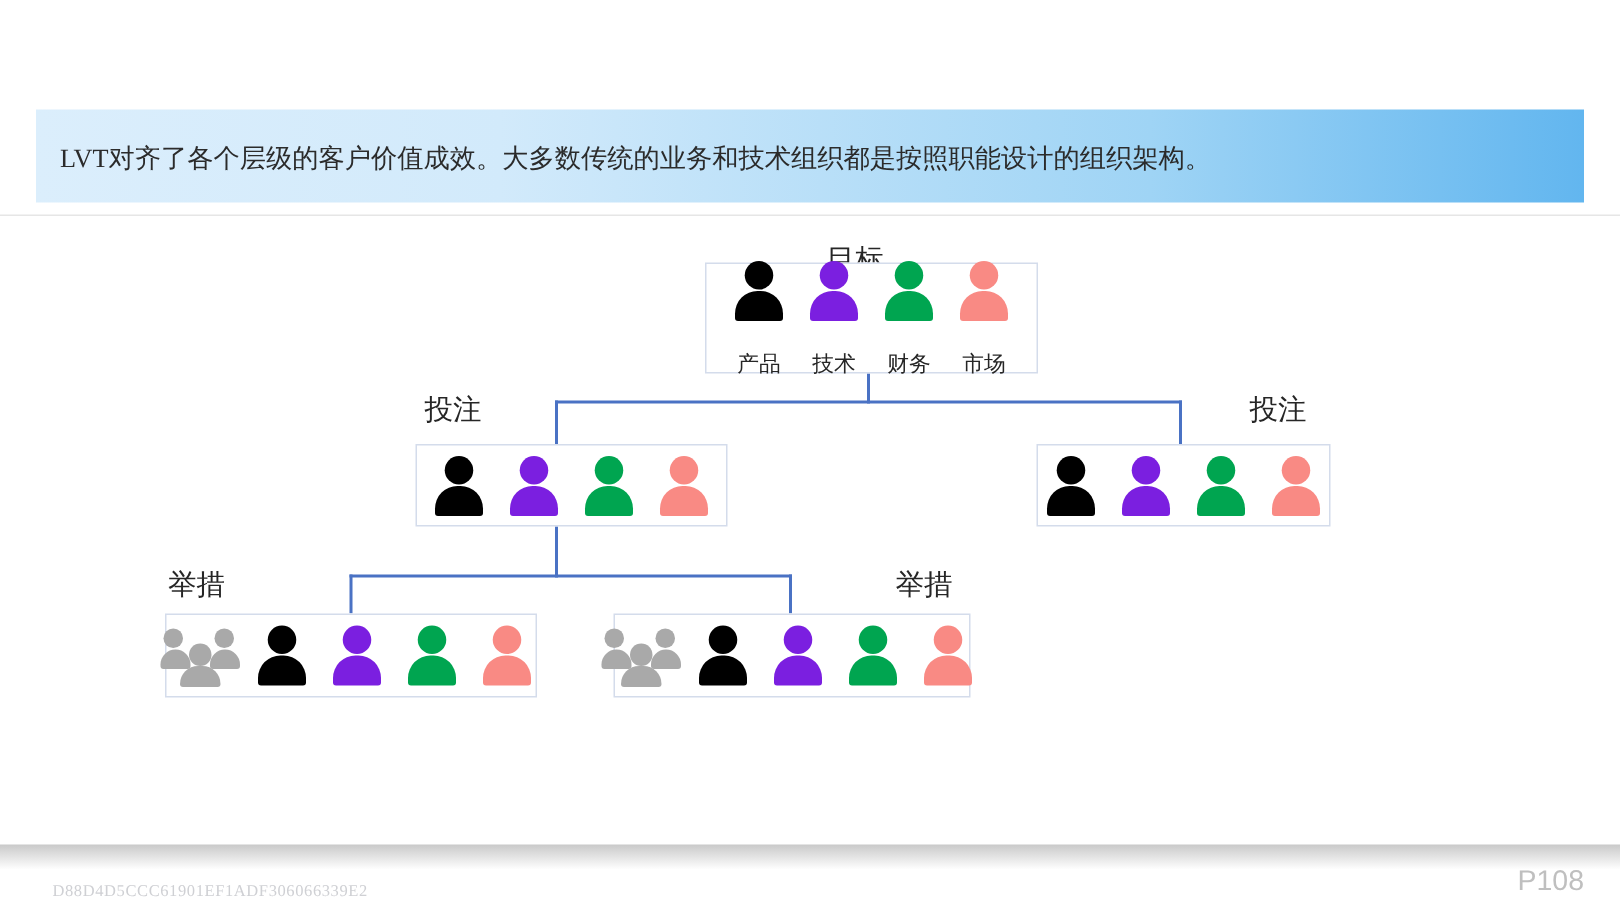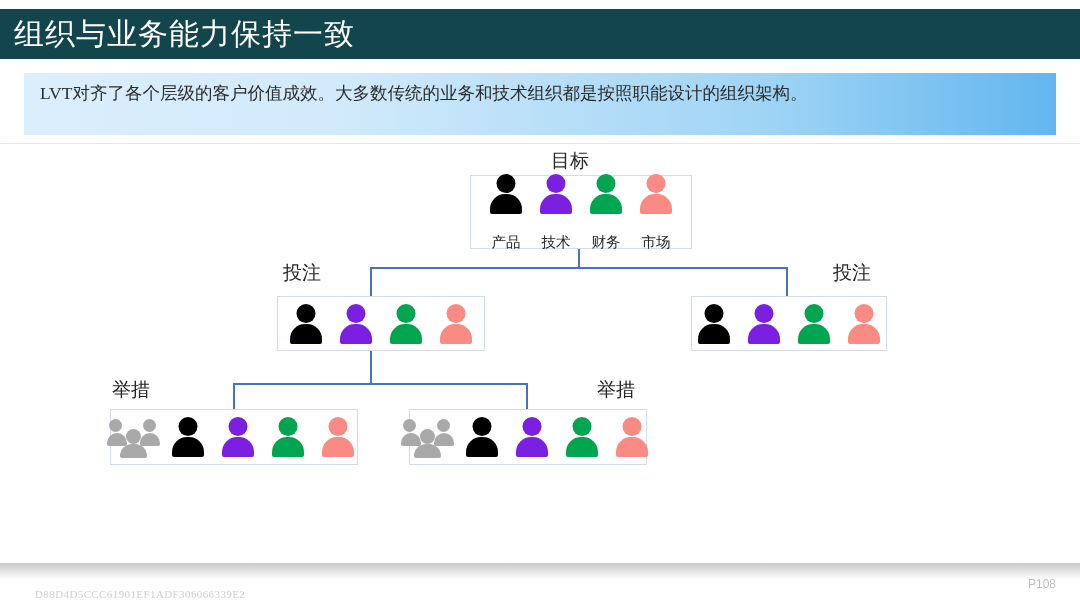--- a/index.html
+++ b/index.html
@@ -40,21 +40,21 @@
 
   
   .subtitle-band {
     position: absolute;
     left: 24px;
     top: 73px;
     width: 1032px;
     height: 62px;
     background: linear-gradient(to right, #dbeefc 0%, #d2eafb 30%, #9fd4f5 72%, #62b6ef 100%);
     box-sizing: border-box;
-    padding: 8px 16px 0 16px;
+    padding: 20px 16px 0 16px;
   }
   .subtitle-band .sub-line {
     color: #2b2b2b;
     font-size: 17.5px;
     line-height: 25px;
     font-family: "Liberation Serif", "DejaVu Serif", serif;
     white-space: nowrap;
   }
 
   
@@ -205,51 +205,48 @@
     letter-spacing: 0.4px;
     color: #cfd0d4;
     font-family: "Liberation Serif", "DejaVu Serif", serif;
     white-space: nowrap;
     margin-left: 27px;
   }
   .footer .page-num {
     position: absolute;
     right: 24px;
     top: 14px;
-    font-size: 12px;
+    font-size: 19px;
     color: #bfbfbf;
     font-family: "Liberation Sans", "DejaVu Sans", sans-serif;
   }
 </style>
 </head>
 <body>
 
 <div id="slide">
 
-  <div class="title-bar">
-    <div class="title-text">组织与业务能力保持一致</div>
-  </div>
 
   <div class="subtitle-band">
     <div class="sub-line">LVT对齐了各个层级的客户价值成效。大多数传统的业务和技术组织都是按照职能设计的组织架构。</div>
   </div>
 
   <div class="canvas">
 
     <div class="line vline" style="left:578px; top:104px; height:22px;"></div>
     <div class="line hline" style="left:370px; top:124px; width:418px;"></div>
     <div class="line vline" style="left:370px; top:124px; height:30px;"></div>
     <div class="line vline" style="left:786px; top:124px; height:30px;"></div>
 
     <div class="line vline" style="left:370px; top:207px; height:35px;"></div>
     <div class="line hline" style="left:233px; top:240px; width:295px;"></div>
     <div class="line vline" style="left:233px; top:240px; height:26px;"></div>
     <div class="line vline" style="left:526px; top:240px; height:26px;"></div>
 
-    <div class="level-label" style="left:551px; top:5px;">目标</div>
+    <div class="level-label" style="left:551px; top:17px;">目标</div>
     <div class="level-label" style="left:283px; top:117px;">投注</div>
     <div class="level-label" style="left:833px; top:117px;">投注</div>
     <div class="level-label" style="left:112px; top:234px;">举措</div>
     <div class="level-label" style="left:597px; top:234px;">举措</div>
 
     <div class="node" style="left:470px; top:32px; width:222px; height:74px;">
       <div class="people-row">
         <div class="person" style="color:#000000;">
             <div class="head"></div>
             <div class="body"></div>

